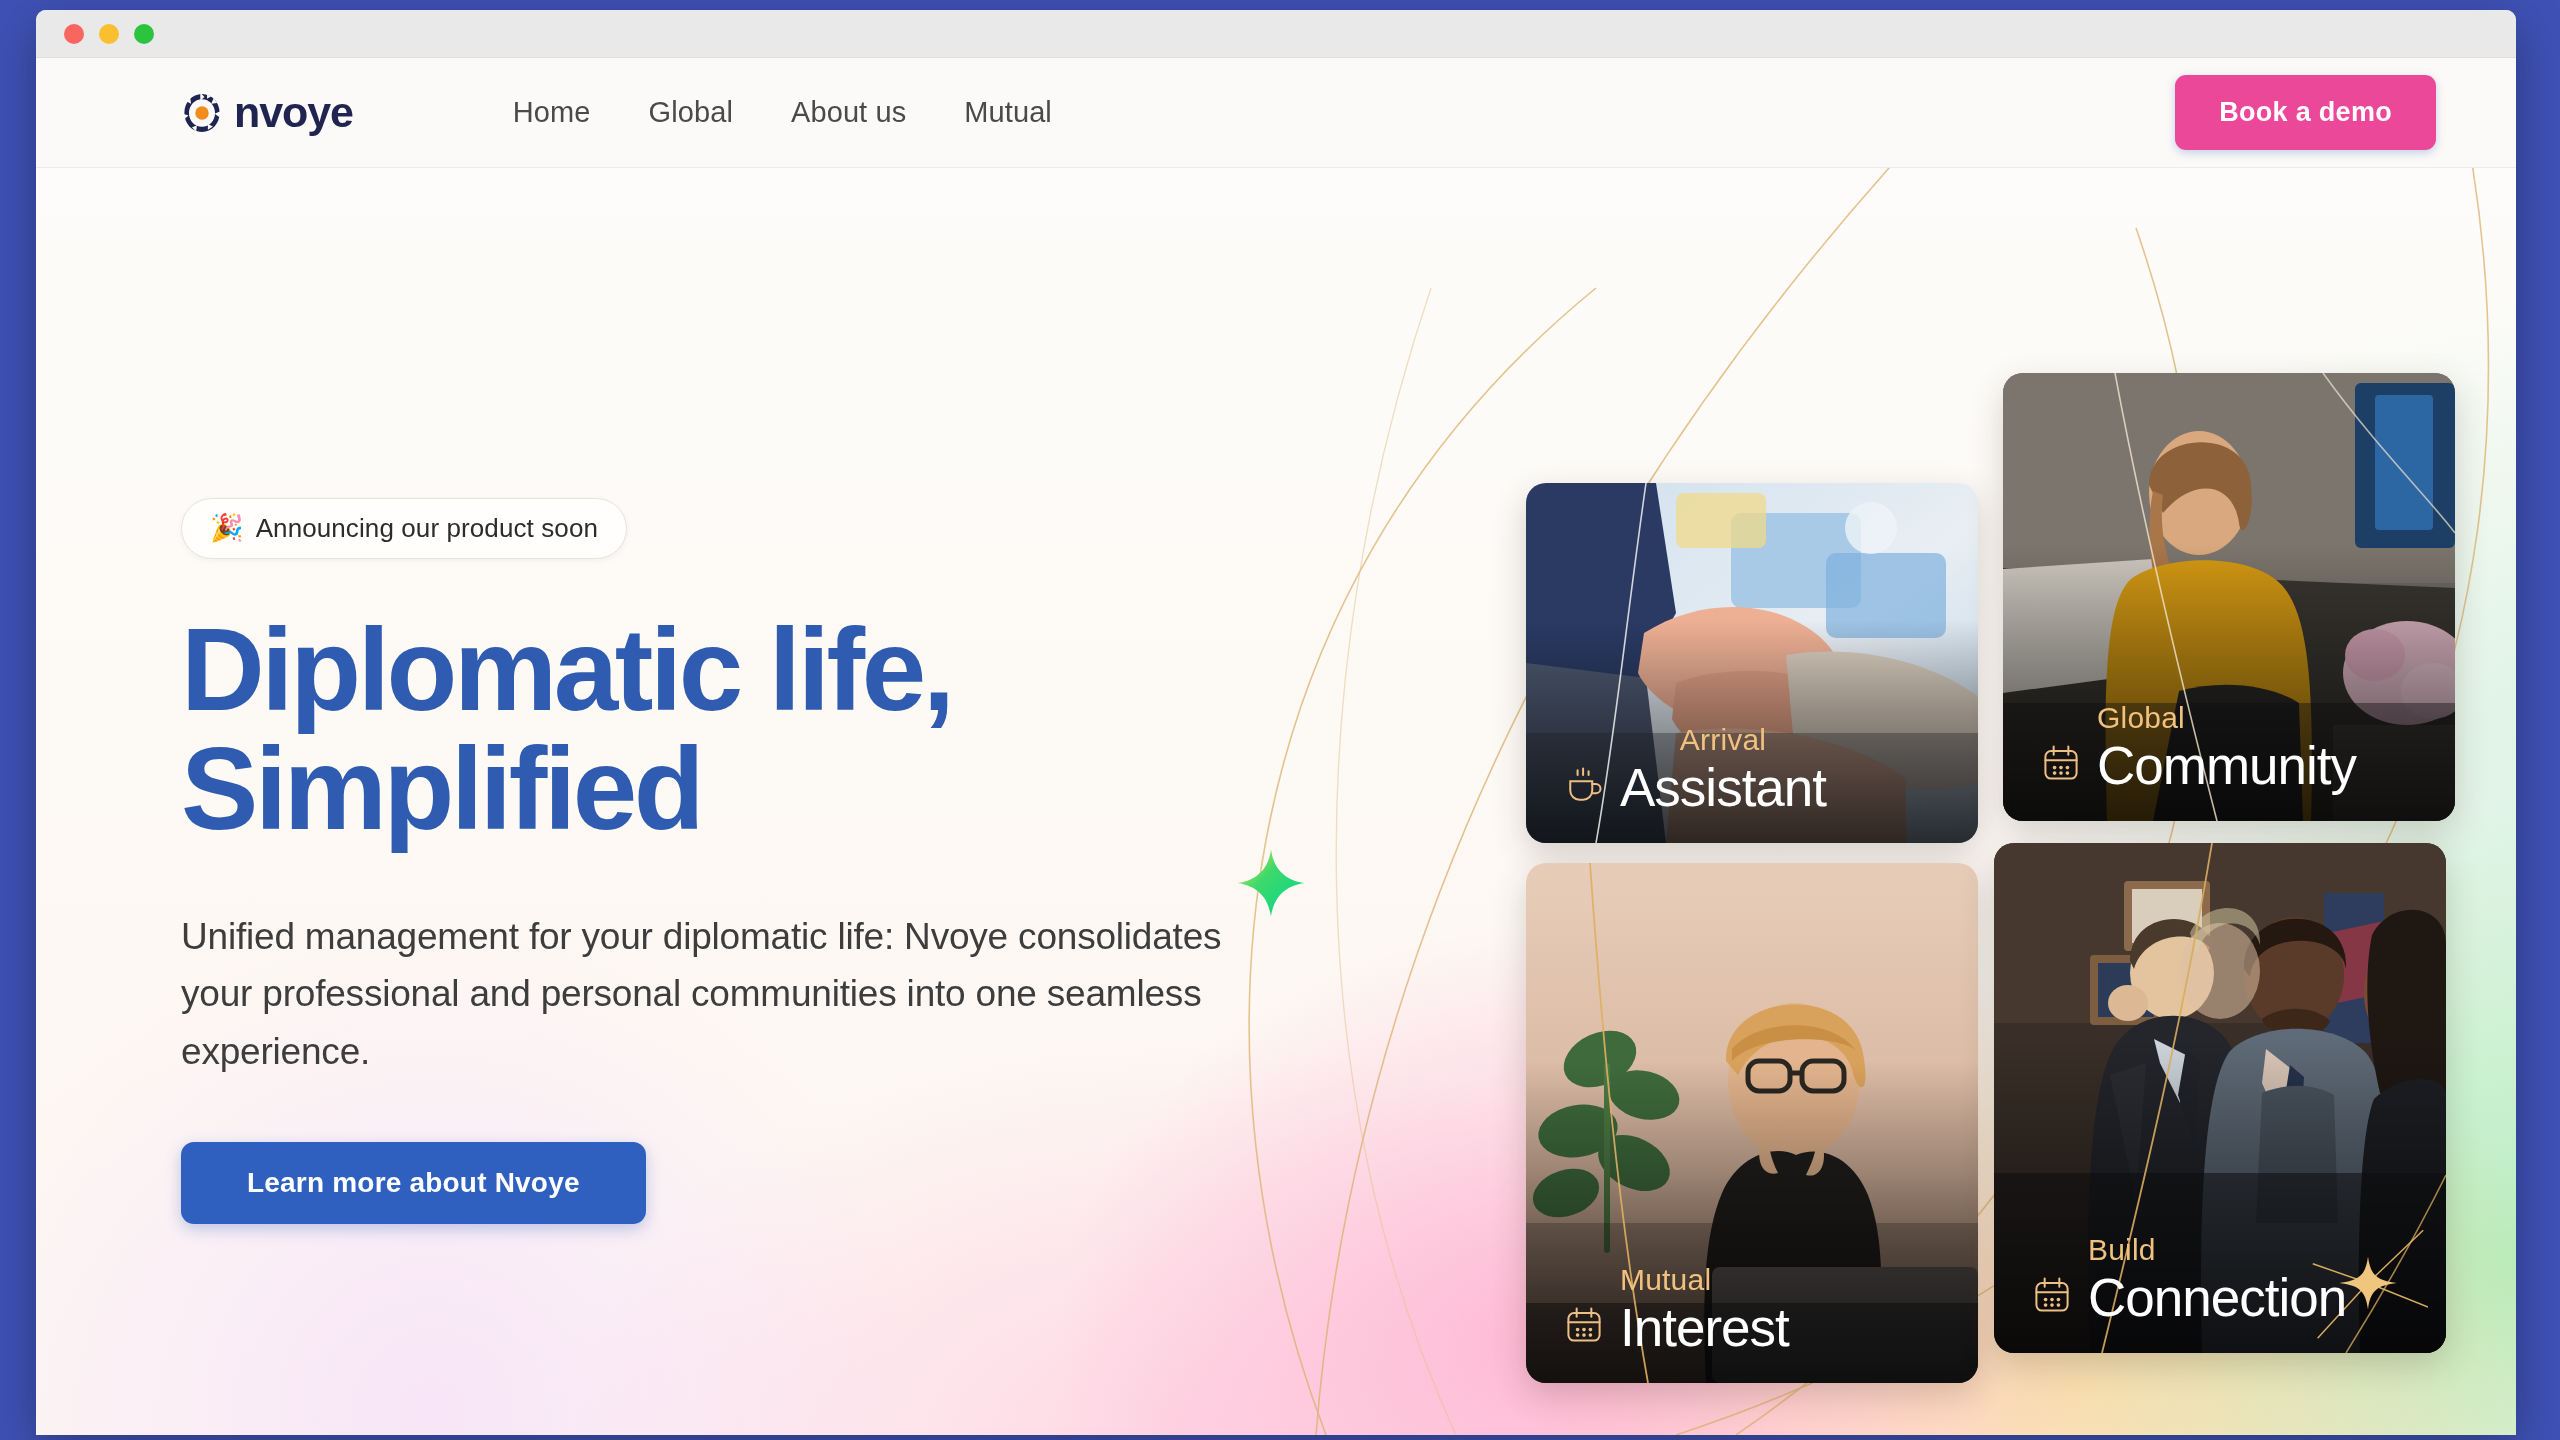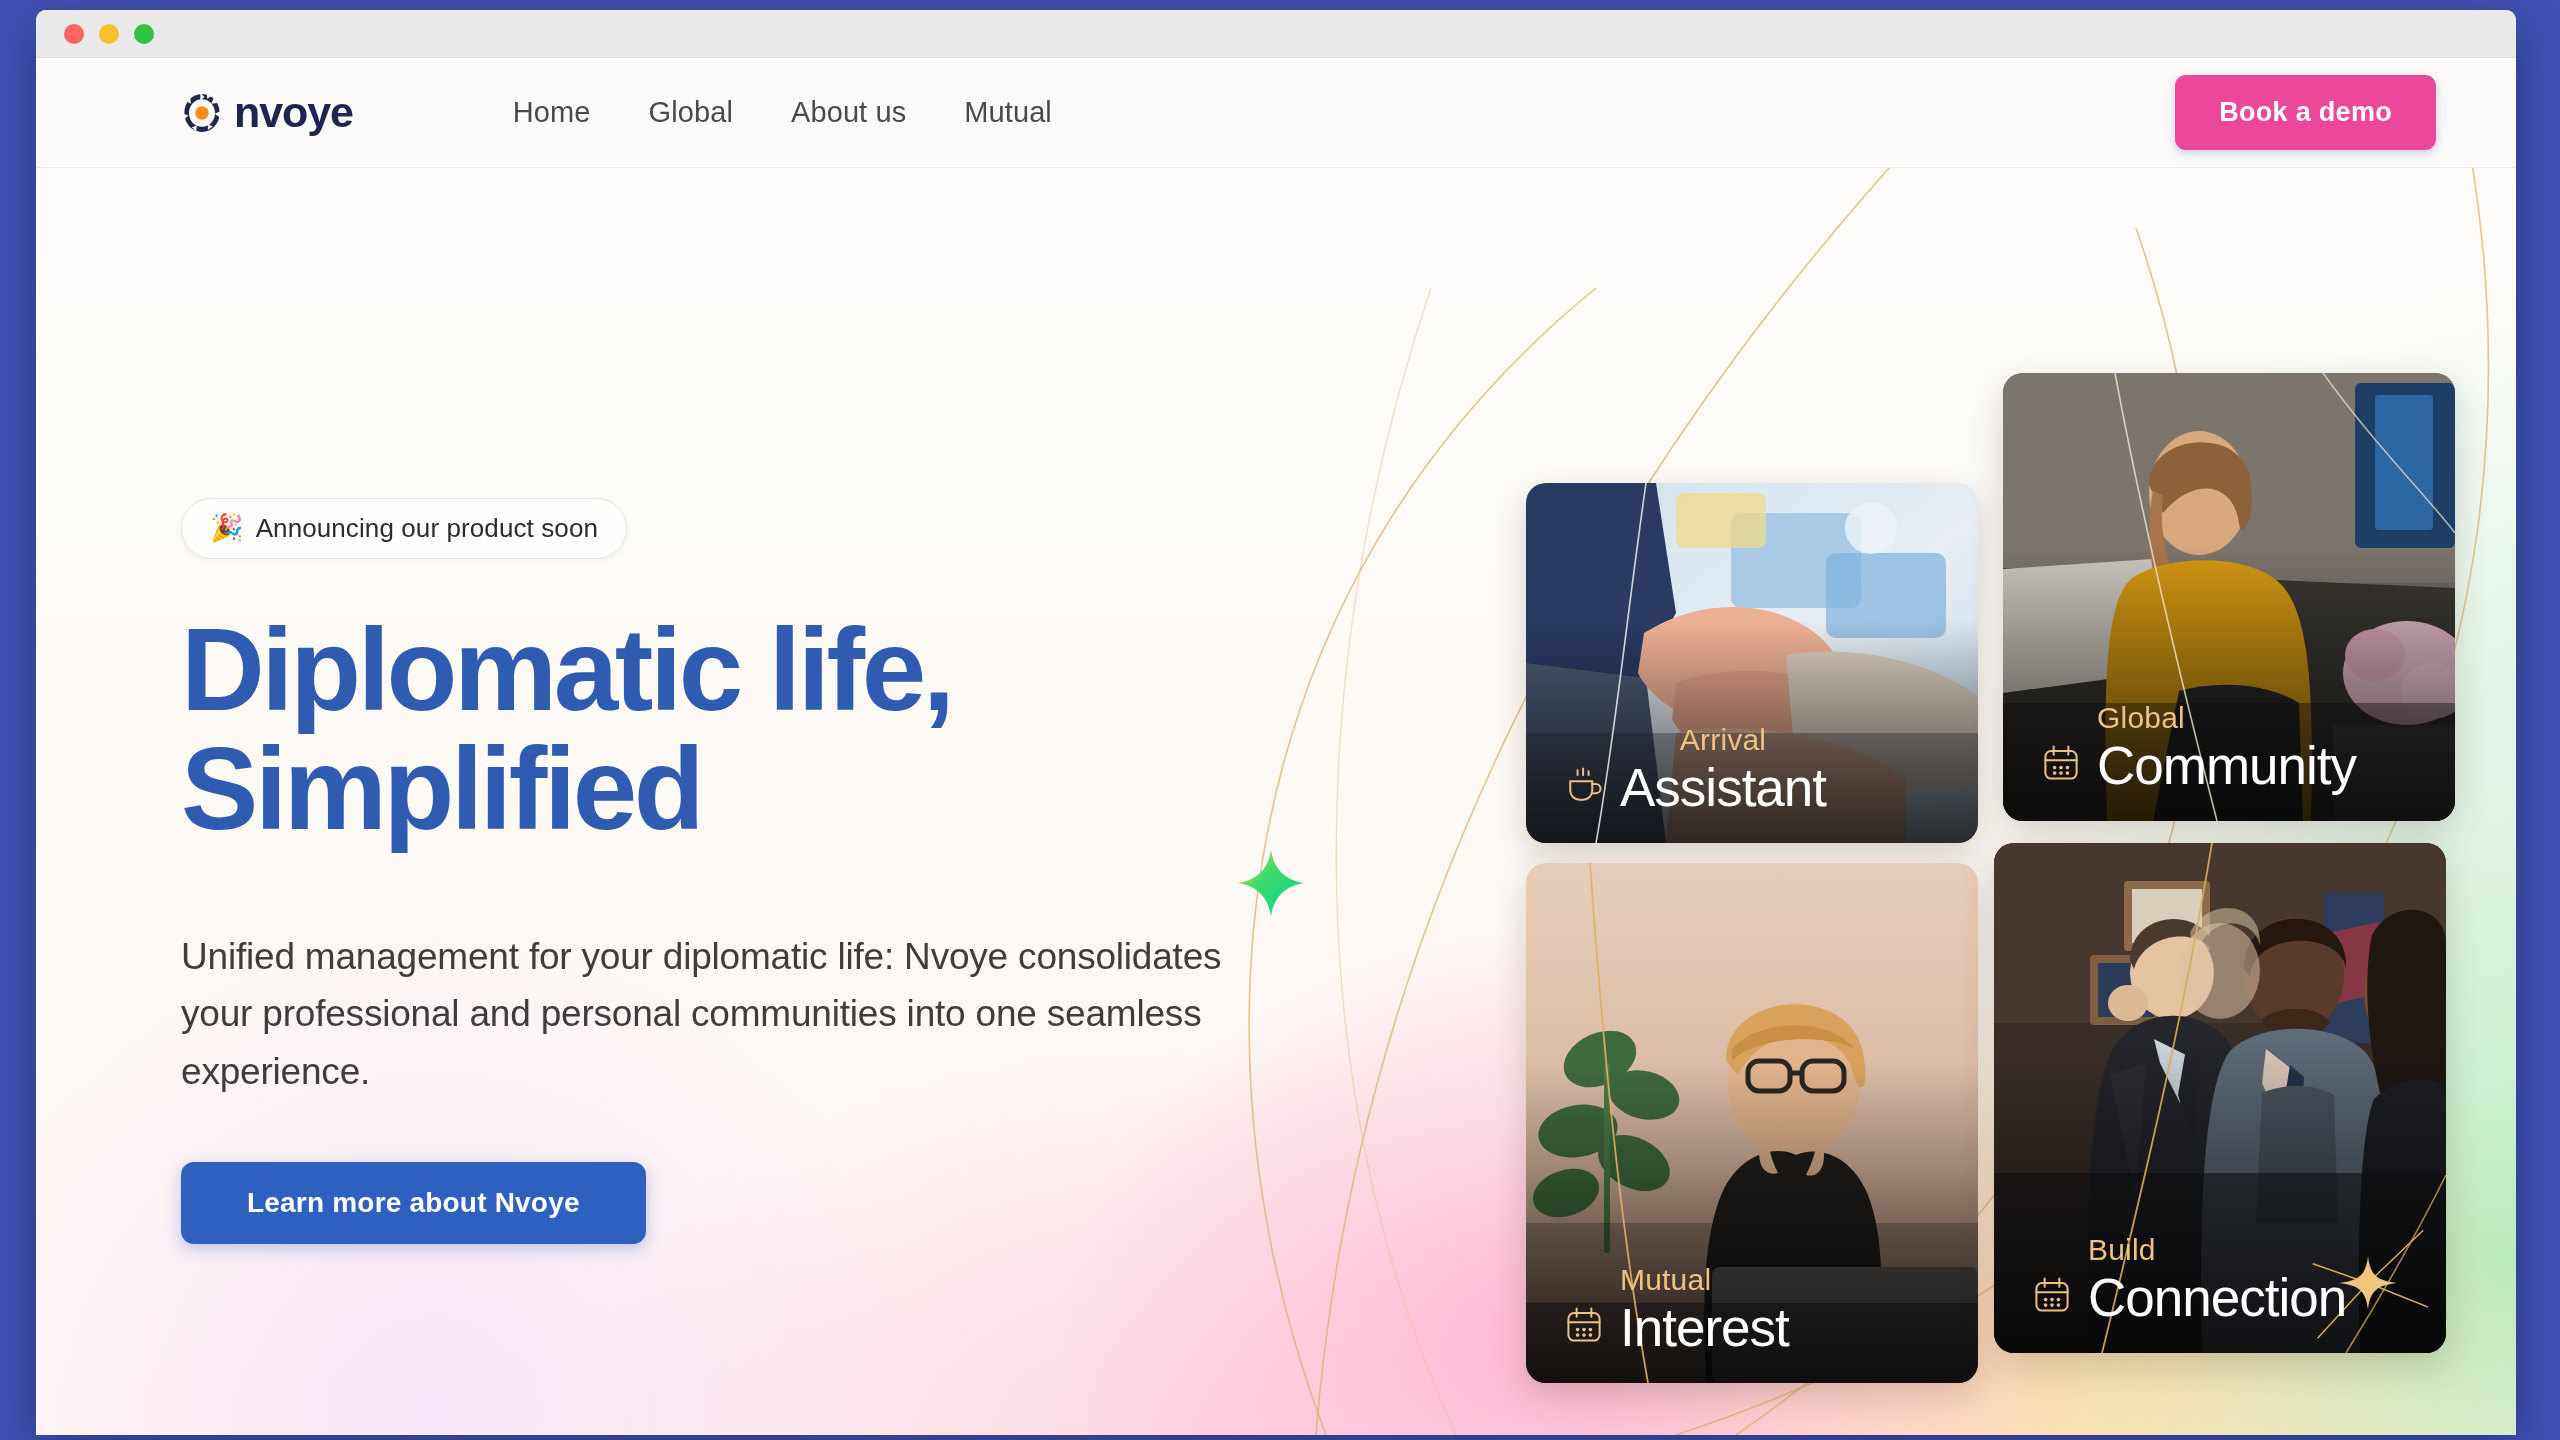--- a/index.html
+++ b/index.html
@@ -163,21 +163,21 @@
     margin-top: 52px;
     font-size: 116px;
     line-height: 1.03;
     font-weight: 700;
     color: #2f5cb0;
     letter-spacing: -3.4px;
   }
   .hero-title .t-line { display: block; }
 
   .hero-sub {
-    margin-top: 78px;
+    margin-top: 58px;
     font-size: 37px;
     line-height: 1.55;
     color: #3d3d3d;
     max-width: 1090px;
     letter-spacing: -.2px;
   }
 
   .learn-more {
     margin-top: 62px;
     display: inline-block;

